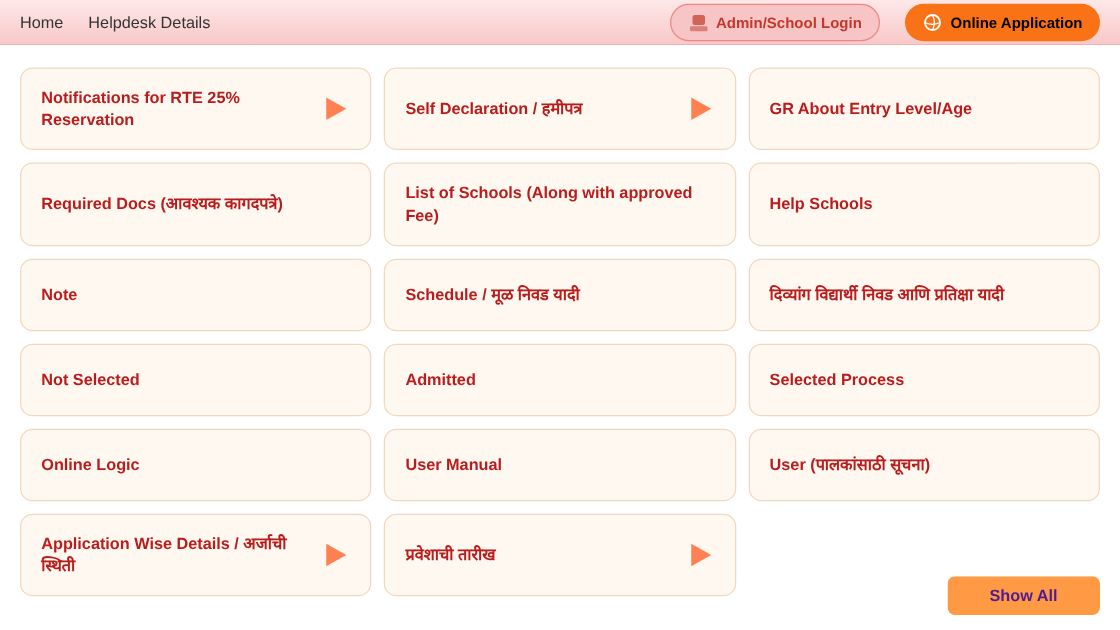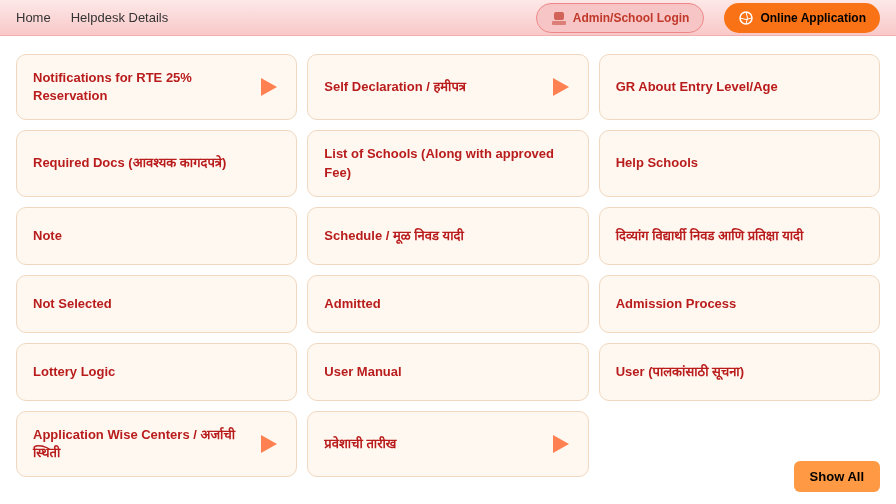--- a/index.html
+++ b/index.html
@@ -95,24 +95,24 @@
     }
 
     
     .footer {
       position: fixed;
       bottom: 12px;
       right: 16px;
     }
     .show-all-btn {
       background: #ff9944;
-      color: #000000;
+      color: #4c1d95;
       border: none;
       border-radius: 6px;
-      padding: 8px 16px;
+      padding: 8px 34px;
       font-size: 13px;
       font-weight: bold;
       cursor: pointer;
     }
   </style>
 </head>
 <body>
 
 <div class="header">
   <div class="header-nav">
@@ -174,33 +174,33 @@
       <div class="card">
         <span class="card-text">दिव्यांग विद्यार्थी निवड आणि प्रतिक्षा यादी</span>
       </div>
       <div class="card">
         <span class="card-text">Not Selected</span>
       </div>
       <div class="card">
         <span class="card-text">Admitted</span>
       </div>
       <div class="card">
-        <span class="card-text">Admission Process</span>
-      </div>
-      <div class="card">
-        <span class="card-text">Lottery Logic</span>
+        <span class="card-text">Selected Process</span>
+      </div>
+      <div class="card">
+        <span class="card-text">Online Logic</span>
       </div>
       <div class="card">
         <span class="card-text">User Manual</span>
       </div>
       <div class="card">
         <span class="card-text">User (पालकांसाठी सूचना)</span>
       </div>
       <div class="card">
-        <span class="card-text">Application Wise Centers / अर्जाची स्थिती</span>
+        <span class="card-text">Application Wise Details / अर्जाची स्थिती</span>
         <span class="flag-badge" style="display: inline-block; width: 22px; height: 22px; flex-shrink: 0;"><svg width="22" height="22" viewBox="0 0 22 22">
       <polygon points="3,2 19,11 3,20" fill="#ff6b35" opacity="0.85"></polygon>
     </svg></span>
       </div>
       <div class="card">
         <span class="card-text">प्रवेशाची तारीख</span>
         <span class="flag-badge" style="display: inline-block; width: 22px; height: 22px; flex-shrink: 0;"><svg width="22" height="22" viewBox="0 0 22 22">
       <polygon points="3,2 19,11 3,20" fill="#ff6b35" opacity="0.85"></polygon>
     </svg></span>
       </div>

